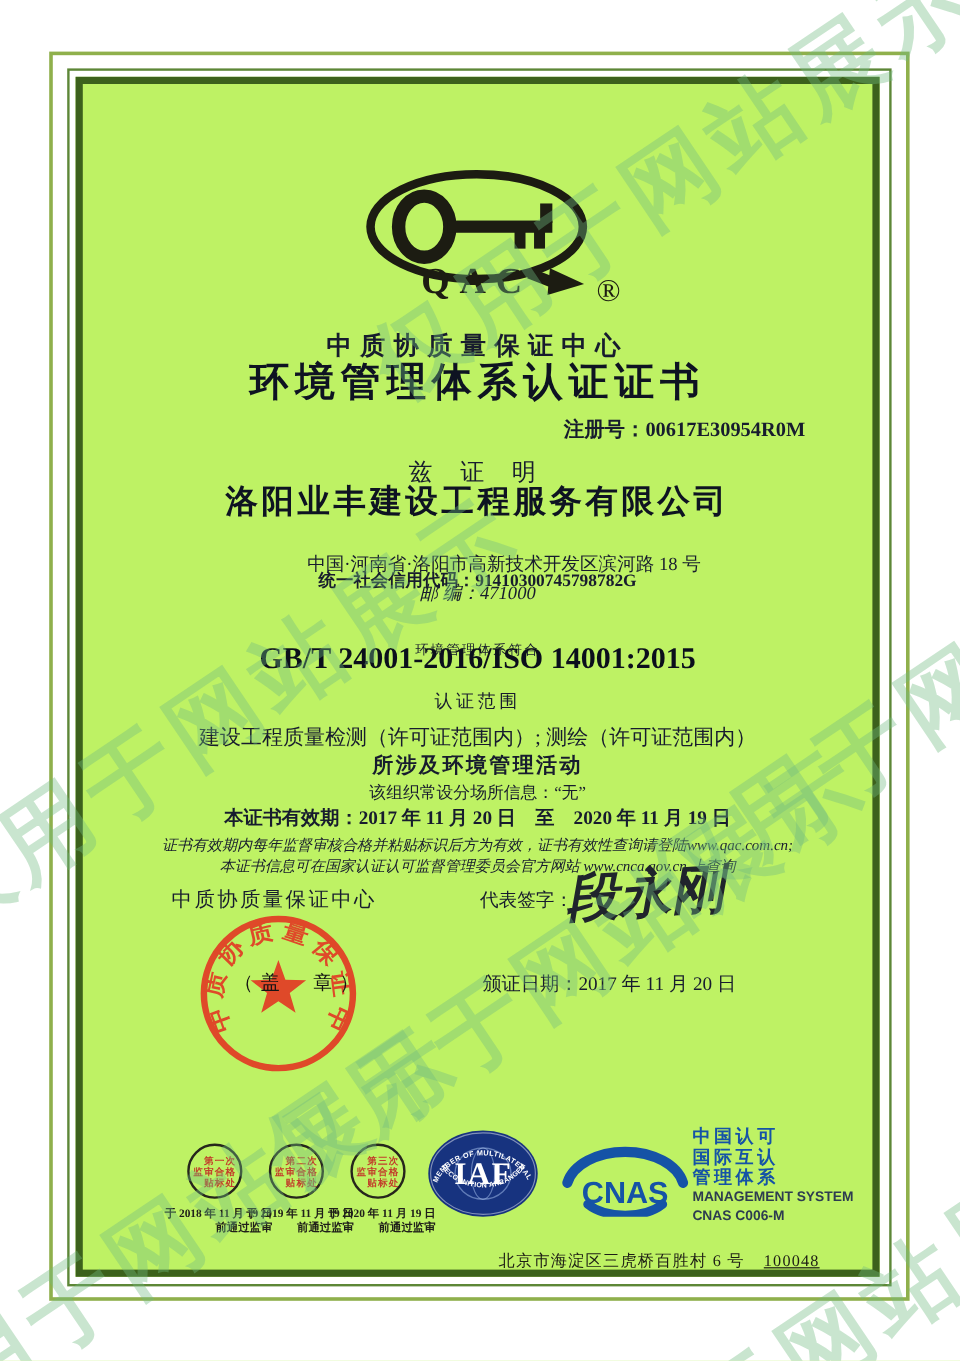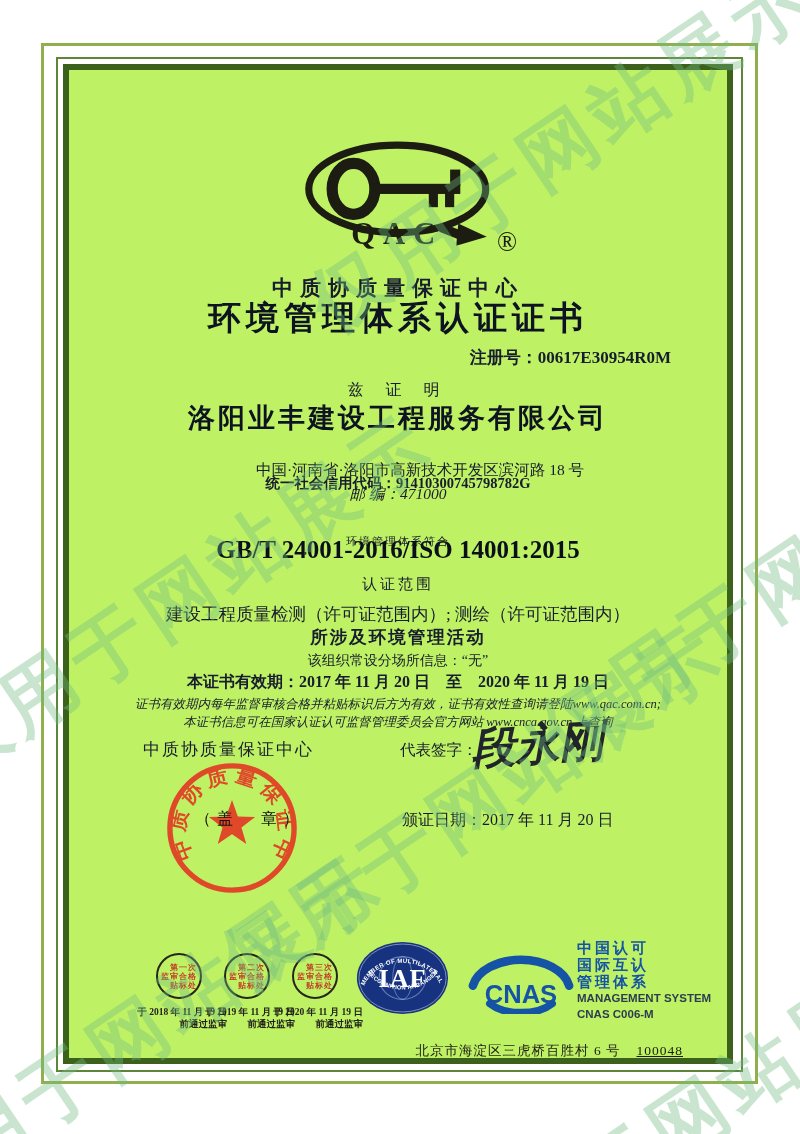--- a/index.html
+++ b/index.html
@@ -9,21 +9,21 @@
   .frame{position:absolute;box-sizing:border-box;}
   .frame-outer{left:41px;top:43px;width:717px;height:1041px;border:3px solid #8fb04c;}
   .frame-thin{left:56px;top:57px;width:687px;height:1015px;border:2px solid #5d8737;}
   .cert{position:absolute;box-sizing:border-box;left:63px;top:64px;width:670px;height:1000px;
         border:6px solid #3c611c;background:#bef264;padding-left:34px;}
   .row{position:absolute;left:0;right:0;text-align:center;color:#171c2e;white-space:nowrap;}
   .qac-logo{position:absolute;left:226px;top:66px;width:235px;height:120px;}
   .center-name{top:204px;font-size:21px;letter-spacing:7px;font-weight:600;}
   .title{top:226px;font-size:33px;font-weight:bold;letter-spacing:5px;color:#0e1322;}
   .reg-line{top:276px;right:56px;left:auto;text-align:right;font-size:17px;font-weight:bold;}
-  .certify{top:310px;font-size:16px;letter-spacing:9px;}
+  .certify{top:310px;font-size:20px;letter-spacing:9px;}
   .company{top:330px;font-size:27px;font-weight:bold;letter-spacing:3px;color:#0e1322;}
   .credit{top:365px;font-size:14.5px;font-weight:bold;margin-top:39px;}
   .addr{top:390px;font-size:15.5px;margin-left:44px;}
   .post{top:414px;font-size:15.5px;font-style:italic;}
   .conform{top:464px;font-size:11px;letter-spacing:2px;}
   .standard{top:466px;font-size:25px;font-weight:bold;color:#0b0f1c;}
   .scope-label{top:505px;font-size:15px;letter-spacing:3px;}
   .scope1{top:532px;font-size:17.5px;font-weight:normal;}
   .scope2{top:555px;font-size:17.5px;font-weight:bold;letter-spacing:2px;}
   .branch{top:582px;font-size:14px;}

